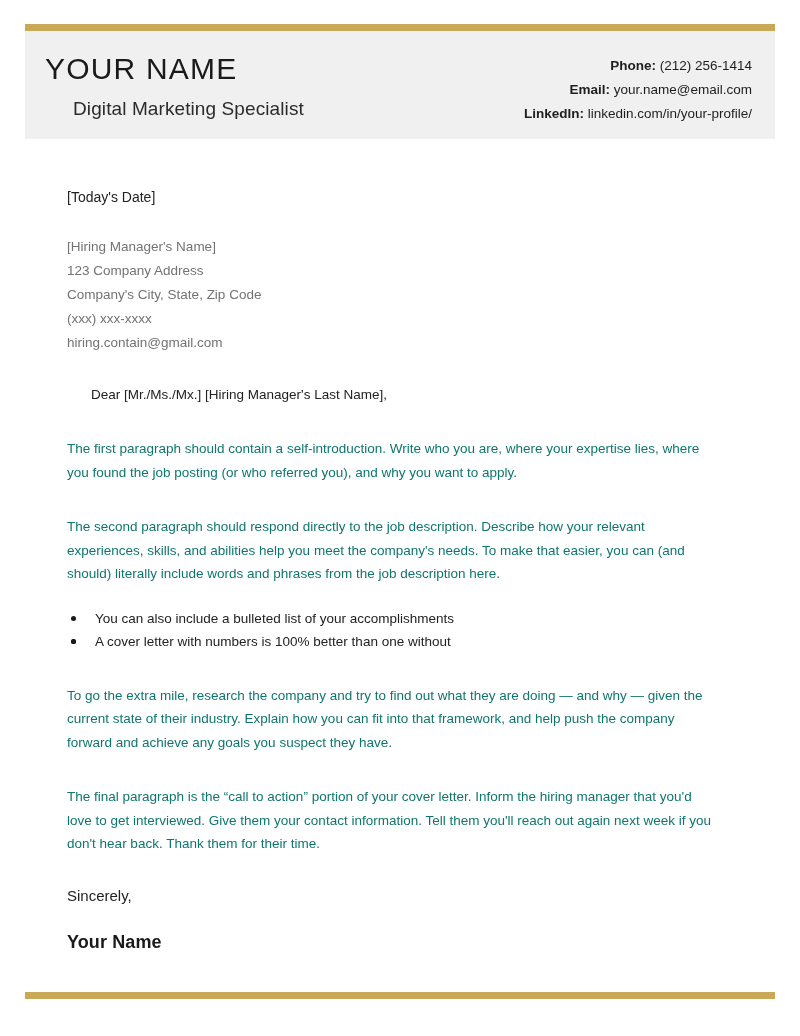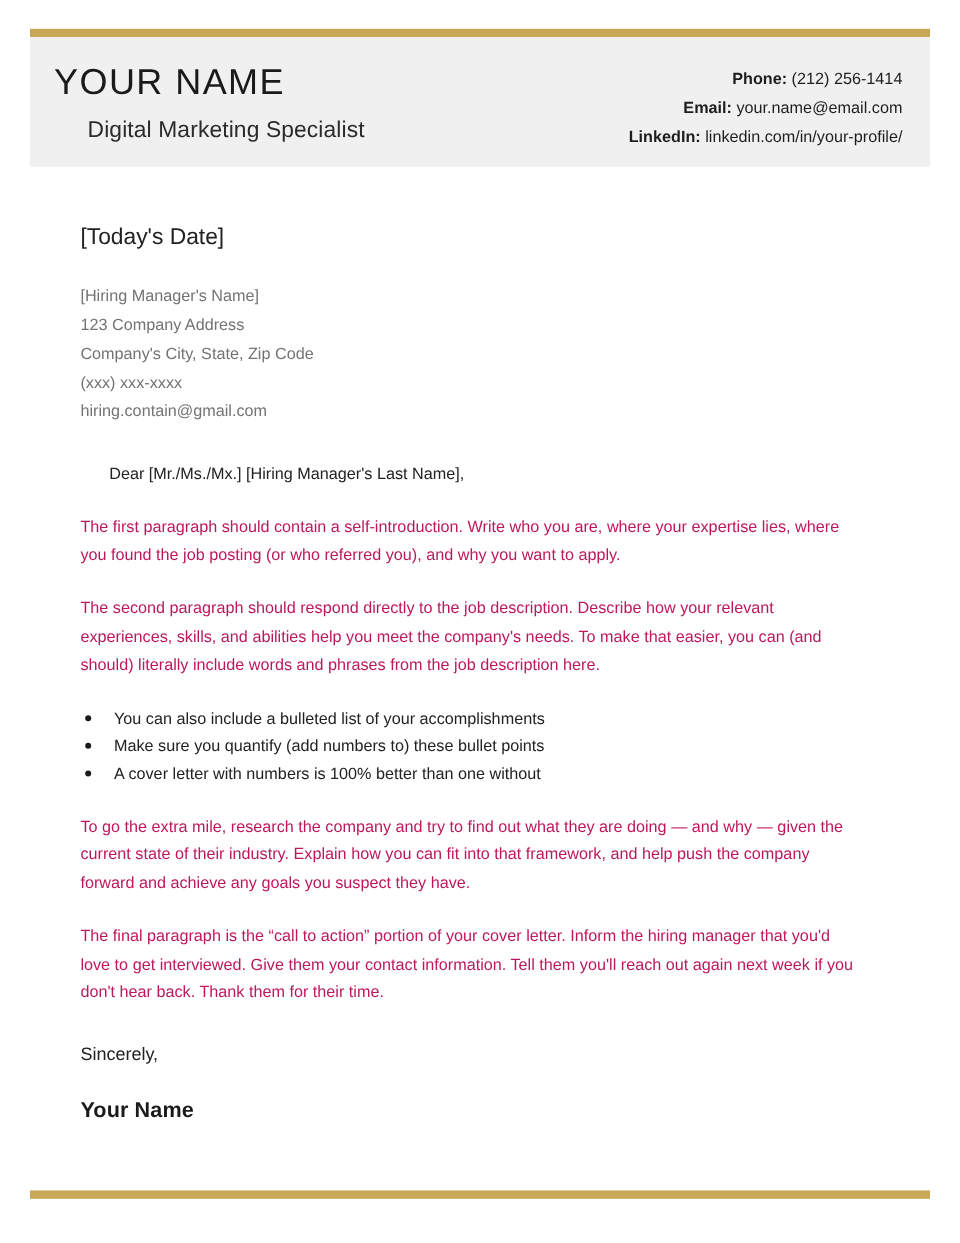--- a/index.html
+++ b/index.html
@@ -78,21 +78,21 @@
 
   
   .letter-body {
     position:absolute;
     left:67px;
     top:186px;
     width:645px;
   }
 
   .date-line {
-    font-size:19px;
+    font-size:14px;
     line-height:23px;
     color:#222222;
   }
 
   .recipient-block {
     margin-top:26px;
   }
   .recipient-line {
     font-size:13.5px;
     line-height:24px;
@@ -101,24 +101,24 @@
 
   .salutation {
     margin-top:28px;
     font-size:13.5px;
     line-height:23px;
     color:#222222;
     margin-left:24px;
   }
 
   .letter-paragraph {
-    margin-top:21px;
+    margin-top:31px;
     font-size:13.5px;
     line-height:23.5px;
-    color:#be185d;
+    color:#0f766e;
     text-align:left;
   }
 
   .bullet-list {
     margin-top:21px;
     list-style:none;
   }
   .bullet-item {
     position:relative;
     padding-left:28px;
@@ -208,21 +208,20 @@
 
   <p class="letter-paragraph">The second paragraph should respond directly to the job description. Describe how your relevant experiences, skills, and abilities help you meet the company's needs. To make that easier, you can (and should) literally include words and phrases from the job description here.</p>
 
   <ul class="bullet-list">
     <li class="bullet-item">
       <span class="bullet-marker"></span>
       <span>You can also include a bulleted list of your accomplishments</span>
     </li>
     <li class="bullet-item">
       <span class="bullet-marker"></span>
-      <span>Make sure you quantify (add numbers to) these bullet points</span>
     </li>
     <li class="bullet-item">
       <span class="bullet-marker"></span>
       <span>A cover letter with numbers is 100% better than one without</span>
     </li>
   </ul>
 
   <p class="letter-paragraph">To go the extra mile, research the company and try to find out what they are doing — and why — given the current state of their industry. Explain how you can fit into that framework, and help push the company forward and achieve any goals you suspect they have.</p>
 
   <p class="letter-paragraph">The final paragraph is the “call to action” portion of your cover letter. Inform the hiring manager that you'd love to get interviewed. Give them your contact information. Tell them you'll reach out again next week if you don't hear back. Thank them for their time.</p>

